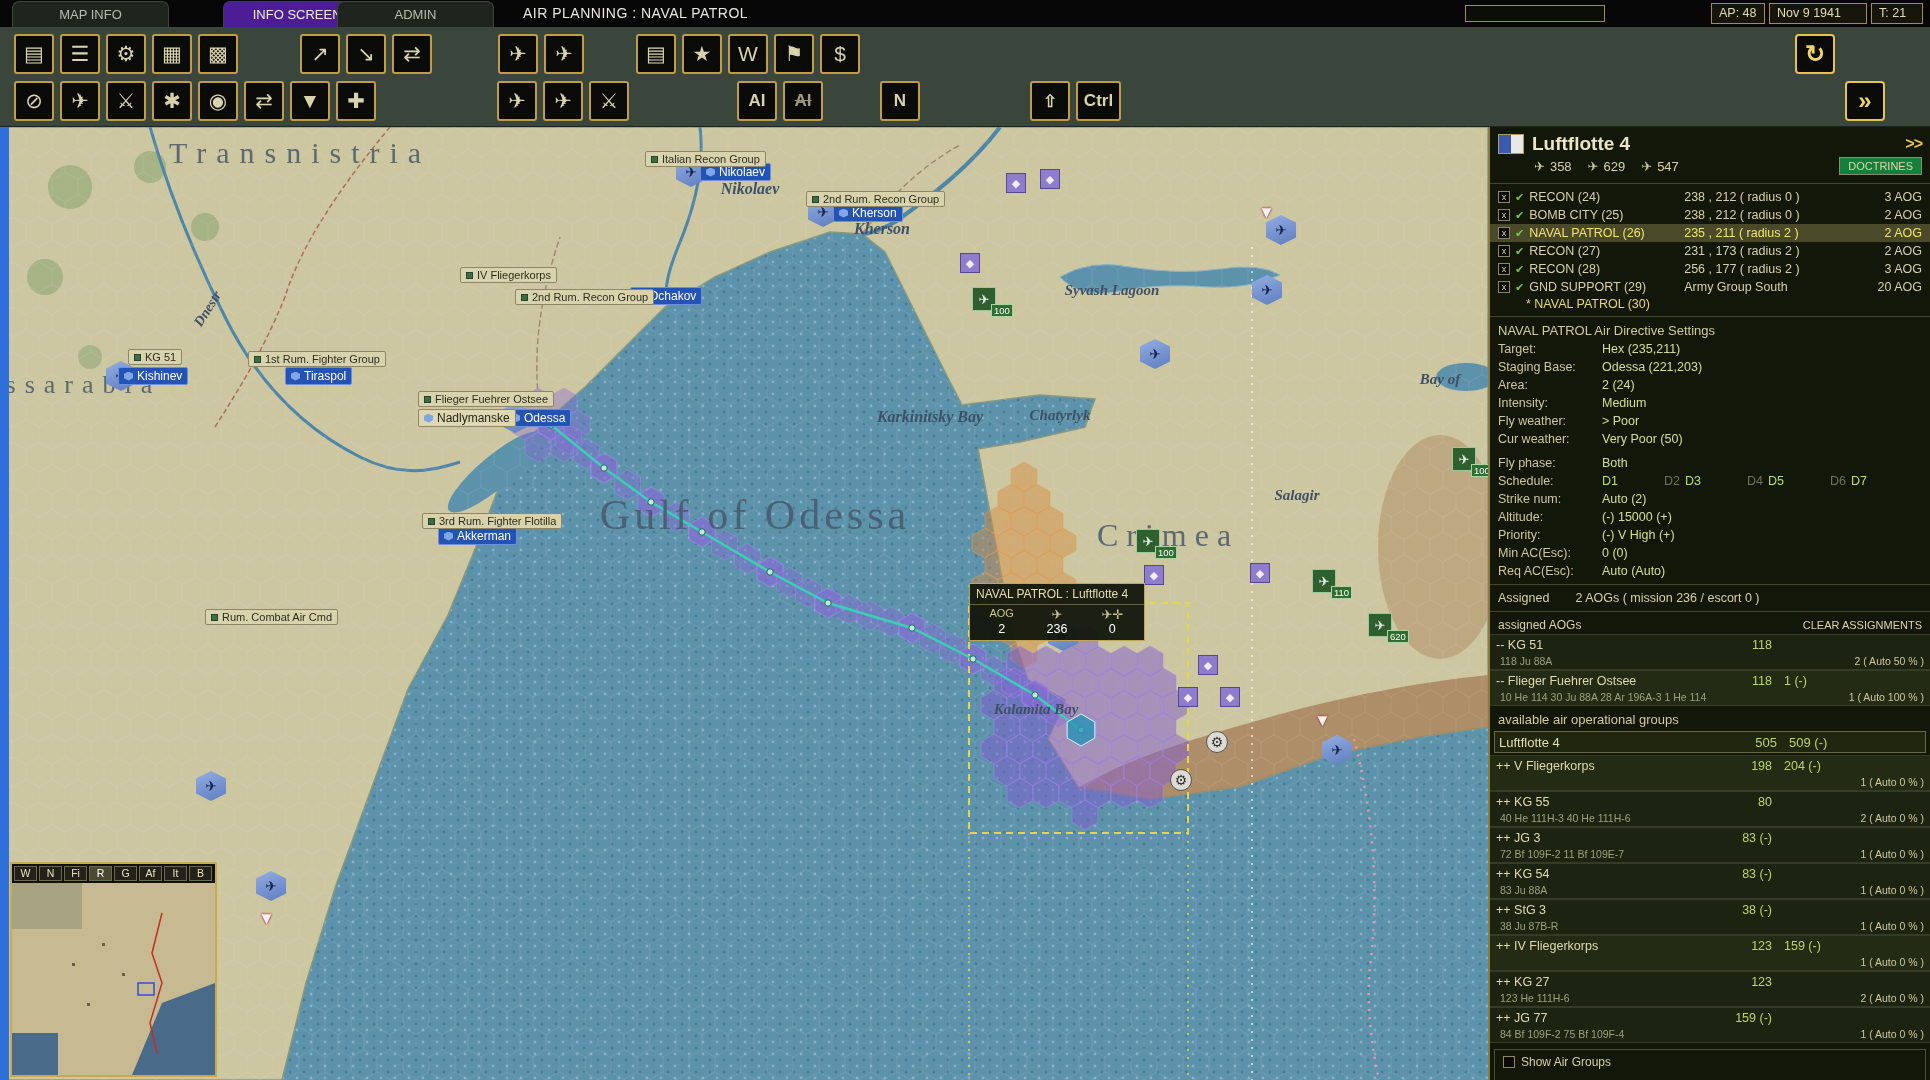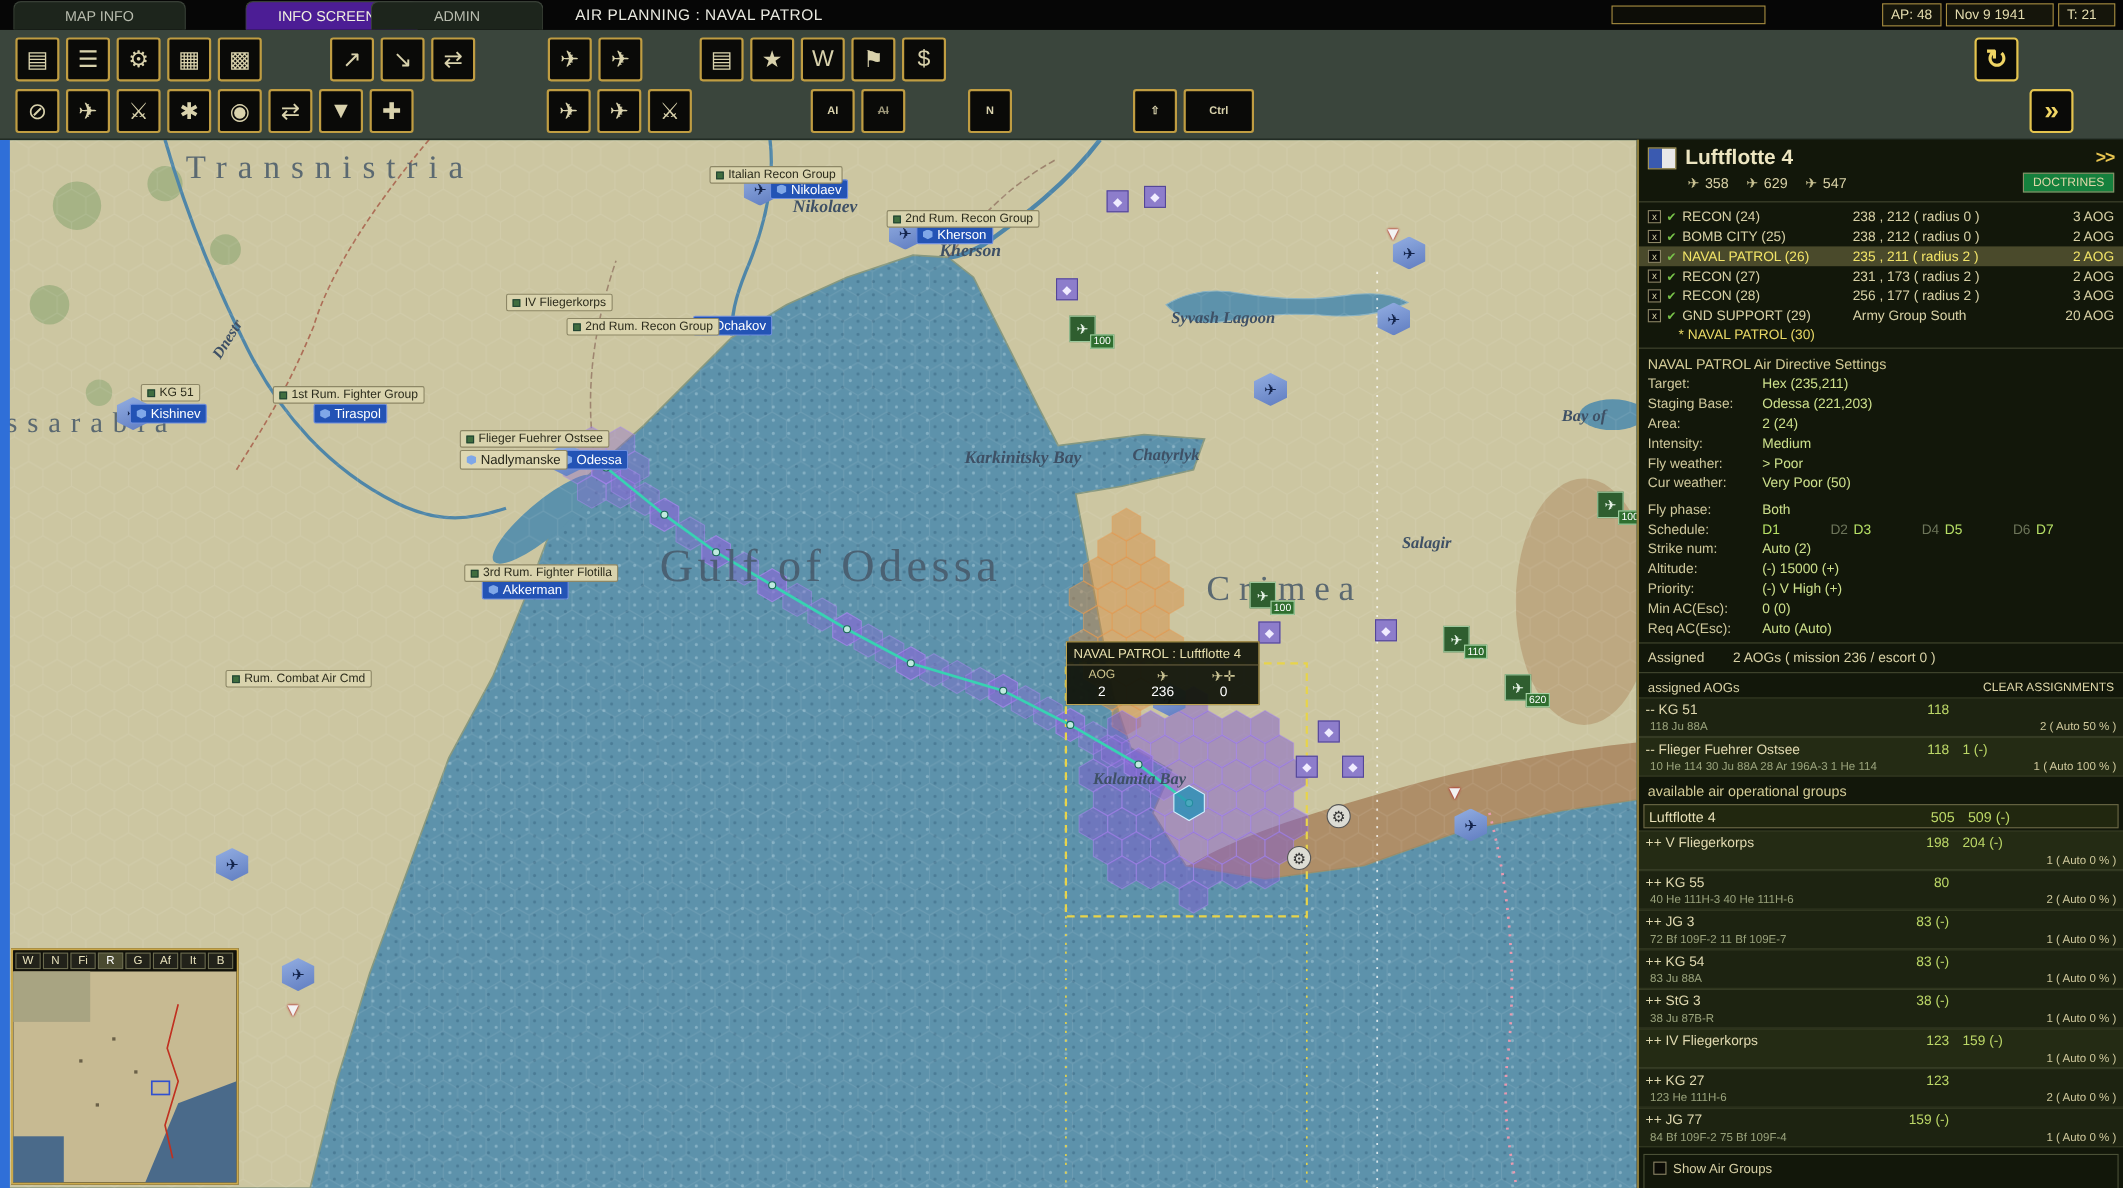--- a/index.html
+++ b/index.html
@@ -12,22 +12,22 @@
 .tab.active{background:#4c1d95;color:#f0f0e0;margin-left:48px;}
 .tb-title{position:absolute;left:523px;top:0;height:27px;line-height:27px;font-size:14px;color:#e9e9e0;letter-spacing:.5px;}
 .tb-input{position:absolute;left:1465px;top:5px;width:140px;height:17px;background:#0d0d07;border:1px solid #a78d41;color:#ded6a8;font-size:12px;padding:0 4px;font-family:"Liberation Sans",sans-serif;}
 .tb-box{position:absolute;top:3px;height:21px;line-height:19px;padding:0 7px;font-size:12.5px;color:#e4dcae;background:#15150b;border:1px solid #a78d41;white-space:nowrap;}
 
 
 .toolbar{position:absolute;top:27px;left:0;width:100%;height:100px;background:#3a453c;border-bottom:1px solid #1c241c;z-index:40;}
 .tgroup{position:absolute;display:flex;gap:6px;}
 .trow1{top:7px;}.trow2{top:54px;}
 .ticon{width:40px;height:40px;background:#0a0a08;border:2px solid #c09d42;border-radius:3px;color:#d9d2ac;font-size:21px;display:flex;align-items:center;justify-content:center;cursor:pointer;user-select:none;}
-.ticon.txt{font-size:10px;font-weight:bold;}
-.ticon.wide{width:64px;}
+.ticon.txt{font-size:17px;font-weight:bold;}
+.ticon.wide{width:45px;}
 .ticon.off{text-decoration:line-through;color:#a09a7c;}
 .tgold{position:absolute;width:40px;height:40px;background:#0a0a08;border:2px solid #e4c44e;border-radius:4px;color:#f0d565;font-size:24px;font-weight:bold;display:flex;align-items:center;justify-content:center;cursor:pointer;}
 
 
 .map{position:absolute;left:0;top:127px;width:1488px;height:953px;overflow:hidden;background:#5d92ab;}
 .map-strip{position:absolute;left:0;top:0;width:9px;height:100%;background:#2f6fd8;z-index:31;}
 #map-svg{position:absolute;left:0;top:0;z-index:1;}
 #map-ov{position:absolute;left:0;top:0;width:100%;height:100%;z-index:5;}
 .rlabel{position:absolute;transform:translate(-50%,-50%);font-family:"Liberation Serif",serif;color:rgba(70,88,104,.85);white-space:nowrap;z-index:5;}
 .rlabel.it{font-style:italic;font-weight:bold;color:#3e5065;}

